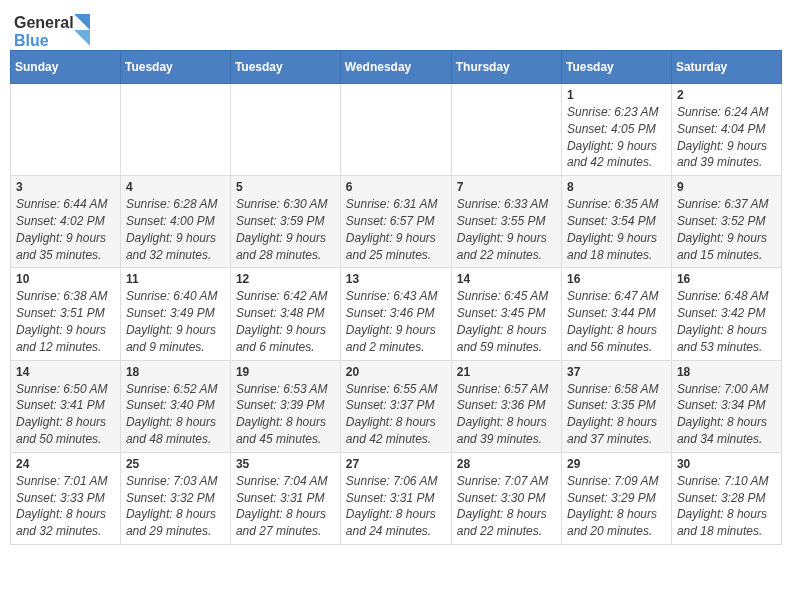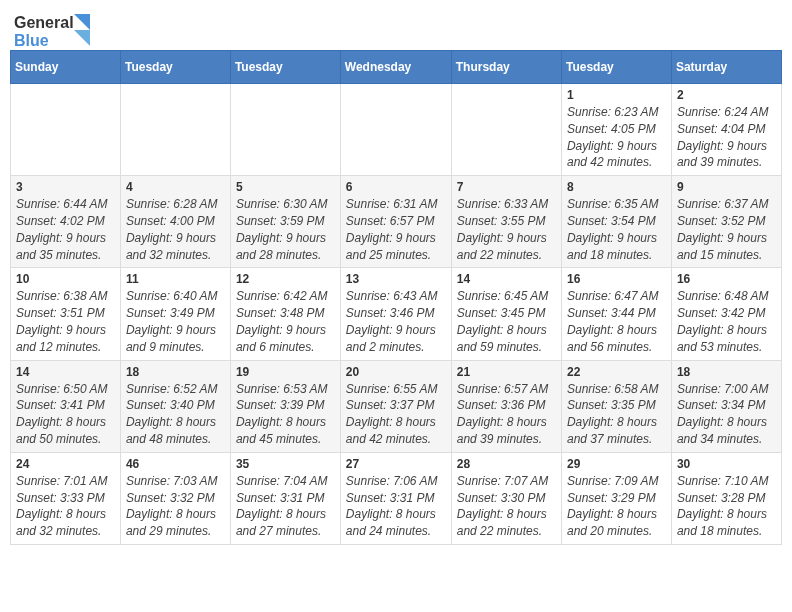--- a/index.html
+++ b/index.html
@@ -242,41 +242,41 @@
 Sunset: 3:37 PM
 Daylight: 8 hours and 42 minutes.</div>
         </td>
         <td>
           <span class="day-num">21</span>
           <div class="day-info">Sunrise: 6:57 AM
 Sunset: 3:36 PM
 Daylight: 8 hours and 39 minutes.</div>
         </td>
         <td>
-          <span class="day-num">22</span>
+          <span class="day-num">37</span>
           <div class="day-info">Sunrise: 6:58 AM
 Sunset: 3:35 PM
 Daylight: 8 hours and 37 minutes.</div>
         </td>
         <td>
           <span class="day-num">18</span>
           <div class="day-info">Sunrise: 7:00 AM
 Sunset: 3:34 PM
 Daylight: 8 hours and 34 minutes.</div>
         </td>
       </tr>
       <tr>
         <td>
           <span class="day-num">24</span>
           <div class="day-info">Sunrise: 7:01 AM
 Sunset: 3:33 PM
 Daylight: 8 hours and 32 minutes.</div>
         </td>
         <td>
-          <span class="day-num">46</span>
+          <span class="day-num">25</span>
           <div class="day-info">Sunrise: 7:03 AM
 Sunset: 3:32 PM
 Daylight: 8 hours and 29 minutes.</div>
         </td>
         <td>
           <span class="day-num">35</span>
           <div class="day-info">Sunrise: 7:04 AM
 Sunset: 3:31 PM
 Daylight: 8 hours and 27 minutes.</div>
         </td>

